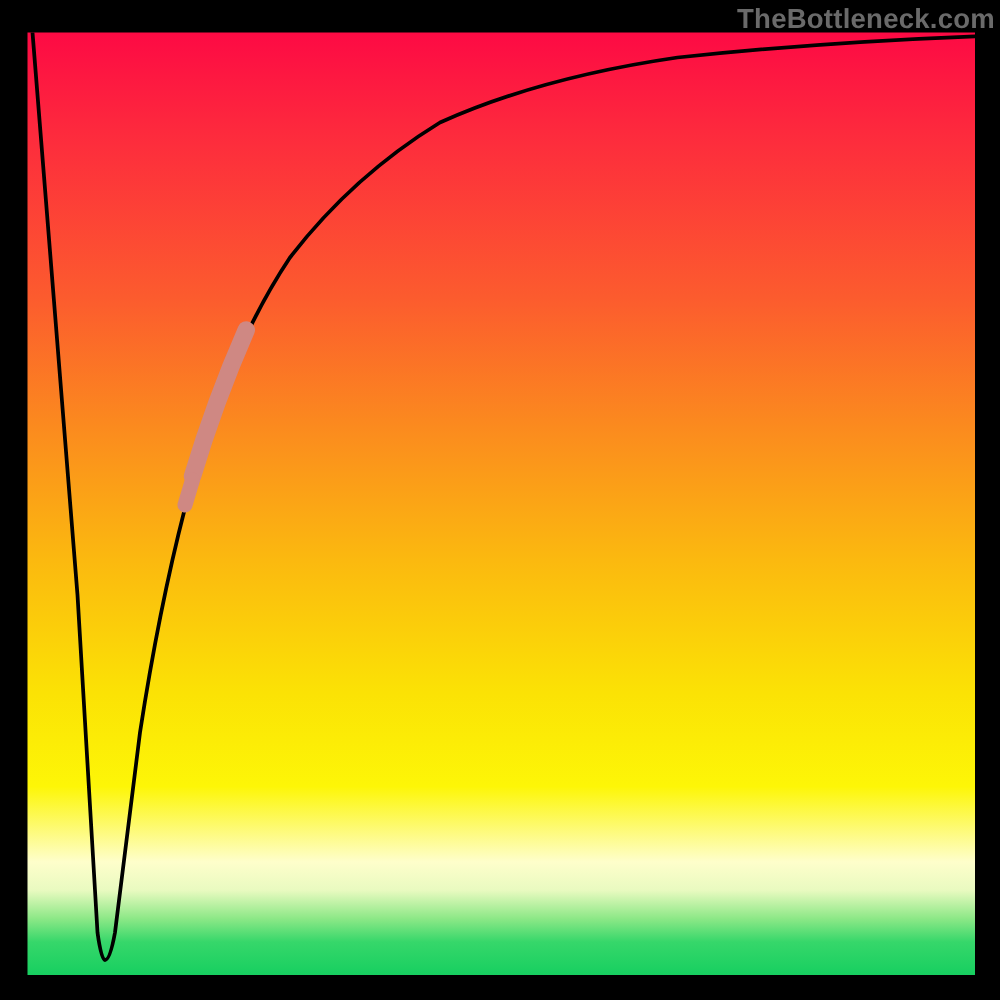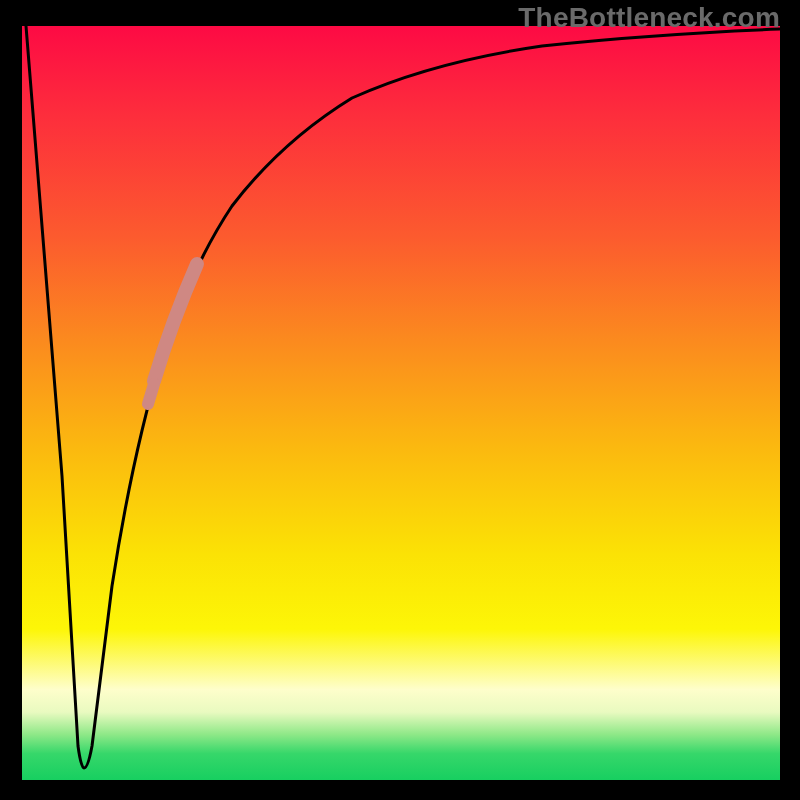--- a/index.html
+++ b/index.html
@@ -13,23 +13,23 @@
   }
   .frame {
     position: relative;
     width: 800px;
     height: 800px;
     background: #000;
   }
   .watermark {
     position: absolute;
     top: 2px;
-    right: 20px;
+    right: 4px;
     color: #6a6a6a;
-    font-size: 28px;
+    font-size: 22px;
     font-weight: 600;
     letter-spacing: 0.2px;
     z-index: 3;
     margin-left: 32px;
   }
   .plot-area {
     position: absolute;
     left: 22px;
     top: 26px;
     width: 758px;

